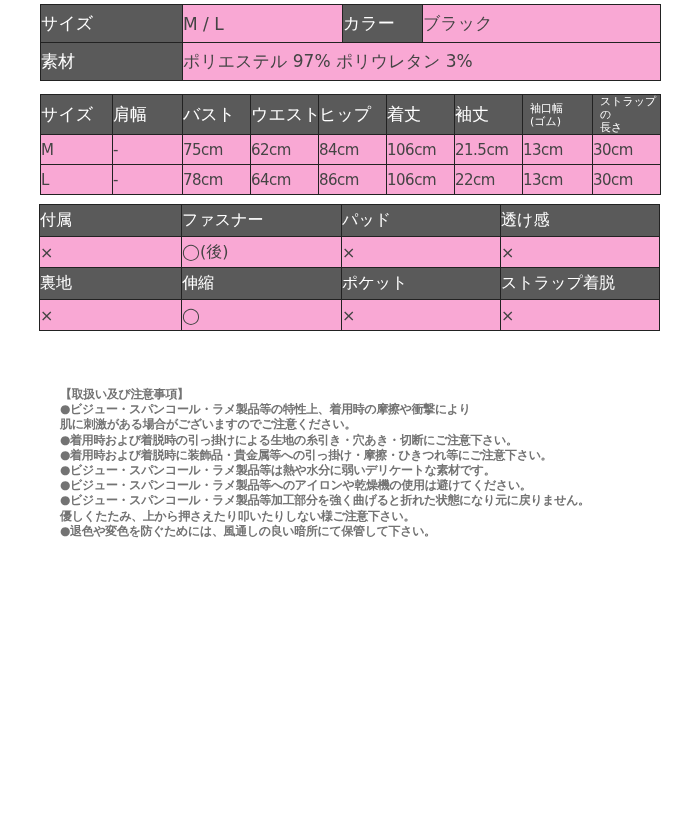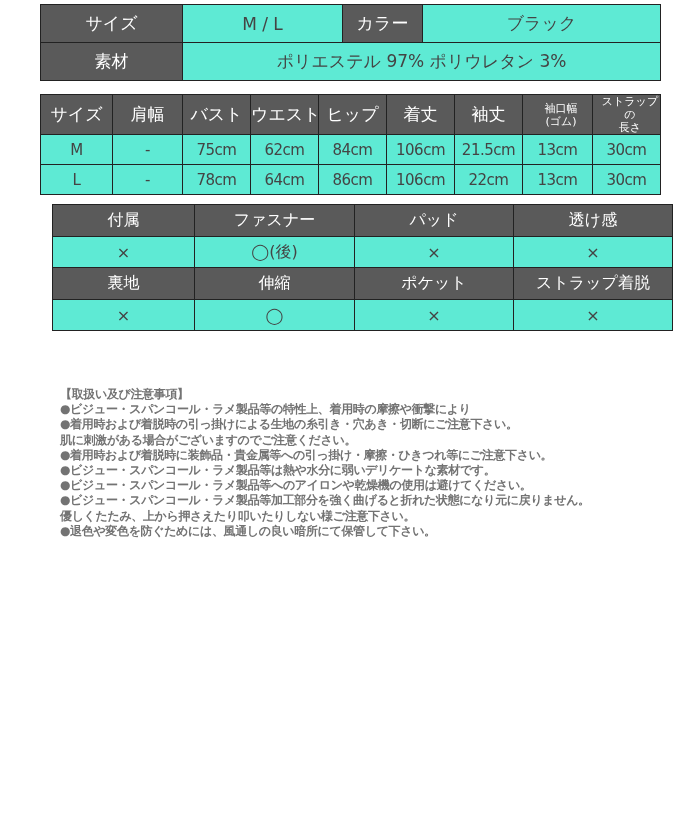--- a/index.html
+++ b/index.html
@@ -15,33 +15,33 @@
       font-family: "DejaVu Sans", "Liberation Sans", sans-serif;
       color: #333333;
     }
     table {
       position: absolute;
       border-collapse: collapse;
       table-layout: fixed;
     }
     td, th {
       border: 1.5px solid #222222;
-      text-align: center;
+      text-align: left;
       vertical-align: middle;
       padding: 0;
       overflow: hidden;
       white-space: nowrap;
     }
     th {
       background: #5a5a5a;
       color: #ffffff;
       font-weight: normal;
     }
     td {
-      background: #5eead4;
+      background: #f9a8d4;
       color: #444444;
     }
 
     
     #spec-table {
       left: 40px;
       top: 4px;
       width: 620px;
     }
     #spec-table th, #spec-table td {
@@ -66,21 +66,21 @@
       padding-left: 7px;
     }
     #size-table td {
       height: 29px;
       font-size: 15px;
       letter-spacing: -0.5px;
     }
 
     
     #feature-table {
-      left: 52px;
+      left: 39px;
       top: 204px;
       width: 620px;
     }
     #feature-table th {
       height: 31px;
       font-size: 16px;
     }
     #feature-table td {
       height: 30px;
       font-size: 16px;
@@ -212,21 +212,21 @@
     <td>◯</td>
     <td>×</td>
     <td>×</td>
   </tr>
 </tbody>
   </table>
 
 <div id="notes">
   <div>【取扱い及び注意事項】</div>
   <div>●ビジュー・スパンコール・ラメ製品等の特性上、着用時の摩擦や衝撃により</div>
+  <div>肌に刺激がある場合がございますのでご注意ください。</div>
   <div>●着用時および着脱時の引っ掛けによる生地の糸引き・穴あき・切断にご注意下さい。</div>
-  <div>肌に刺激がある場合がございますのでご注意ください。</div>
   <div>●着用時および着脱時に装飾品・貴金属等への引っ掛け・摩擦・ひきつれ等にご注意下さい。</div>
   <div>●ビジュー・スパンコール・ラメ製品等は熱や水分に弱いデリケートな素材です。</div>
   <div>●ビジュー・スパンコール・ラメ製品等へのアイロンや乾燥機の使用は避けてください。</div>
   <div>●ビジュー・スパンコール・ラメ製品等加工部分を強く曲げると折れた状態になり元に戻りません。</div>
   <div>優しくたたみ、上から押さえたり叩いたりしない様ご注意下さい。</div>
   <div>●退色や変色を防ぐためには、風通しの良い暗所にて保管して下さい。</div>
 </div>
 
 </body></html>

